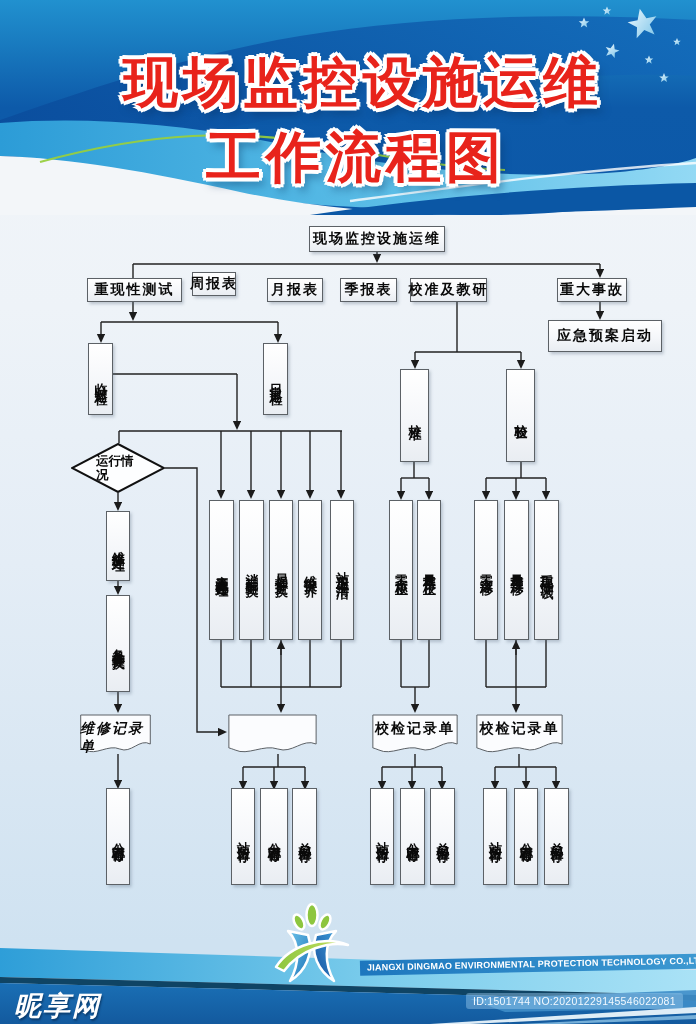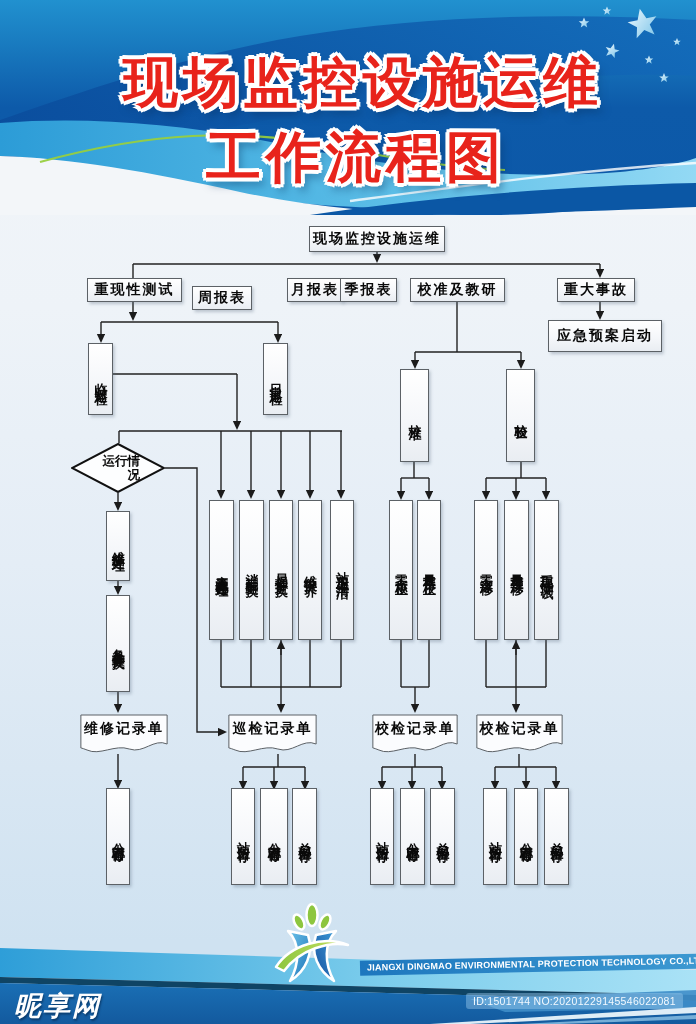--- a/index.html
+++ b/index.html
@@ -27,21 +27,21 @@
     background:linear-gradient(180deg,#ffffff 0%,#f5f7fa 55%,#e9edf2 100%);
     box-shadow:1.5px 2px 3px rgba(90,105,125,.35);
     color:#0a0a0a;font-weight:700;display:flex;align-items:center;justify-content:center;
   }
   .hbox{font-size:14px;letter-spacing:2px;white-space:nowrap;}
   .vbox{writing-mode:vertical-rl;text-orientation:upright;font-size:13px;letter-spacing:3px;}
   .vtight{letter-spacing:1.5px;}
   .doc{position:absolute;display:flex;justify-content:center;font-weight:700;font-size:14px;letter-spacing:2px;color:#0a0a0a;}
   .doc>svg{position:absolute;left:0;top:0;width:100%;height:100%;}
   .doc>span{position:relative;margin-top:6px;}
-  .diamond{position:absolute;display:flex;align-items:center;justify-content:center;font-weight:700;font-size:12.5px;line-height:1.15;text-align:right;color:#0a0a0a;}
+  .diamond{position:absolute;display:flex;align-items:center;justify-content:center;font-weight:700;font-size:12.5px;line-height:1.15;text-align:left;color:#0a0a0a;}
   .diamond>svg{position:absolute;left:0;top:0;}
   .diamond>span{position:relative;width:44px;}
   
   .company-cn{
     position:absolute;left:357px;top:921px;font-size:27px;font-weight:900;color:#1a66b2;letter-spacing:0px;white-space:nowrap;
     text-shadow:-2px -2px 0 #fff,2px -2px 0 #fff,-2px 2px 0 #fff,2px 2px 0 #fff,0 -2px 0 #fff,0 2px 0 #fff,-2px 0 0 #fff,2px 0 0 #fff,3px 4px 5px rgba(20,60,110,.35);
   }
   .company-en{
     position:absolute;left:360px;top:957px;font-size:9px;font-weight:700;color:#ffffff;white-space:nowrap;
     background:linear-gradient(90deg,#1d77be,#3e9ad2);padding:2px 7px 3px 7px;transform:rotate(-1.2deg);letter-spacing:0.2px;
@@ -177,25 +177,25 @@
         <path d="M495,767 H556"></path>
       <path d="M495,767 V783" marker-end="url(#arw)"></path>
       <path d="M526,767 V783" marker-end="url(#arw)"></path>
       <path d="M556,767 V783" marker-end="url(#arw)"></path>
     </g>
   </svg>
 
   <div class="hbox" style="left:309px;top:226px;width:136px;height:26px;">现场监控设施运维</div>
 
   <div class="hbox" style="left:87px;top:278px;width:95px;height:24px;">重现性测试</div>
-  <div class="hbox" style="left:192px;top:286px;width:60px;height:24px;">周报表</div>
-  <div class="hbox" style="left:267px;top:278px;width:56px;height:24px;margin-left:20px;">月报表</div>
+  <div class="hbox" style="left:192px;top:272px;width:44px;height:24px;">周报表</div>
+  <div class="hbox" style="left:267px;top:278px;width:56px;height:24px;">月报表</div>
   <div class="hbox" style="left:340px;top:278px;width:57px;height:24px;">季报表</div>
-  <div class="hbox" style="left:410px;top:278px;width:95px;height:24px;">校准及教研</div>
-  <div class="hbox" style="left:557px;top:278px;width:78px;height:24px;">重大事故</div>
+  <div class="hbox" style="left:410px;top:278px;width:77px;height:24px;">校准及教研</div>
+  <div class="hbox" style="left:557px;top:278px;width:70px;height:24px;">重大事故</div>
   <div class="hbox" style="left:548px;top:320px;width:114px;height:32px;">应急预案启动</div>
 
   <div class="vbox" style="left:88px;top:343px;width:25px;height:72px;">临时巡检</div>
   <div class="vbox" style="left:263px;top:343px;width:25px;height:72px;">日常巡检</div>
 
   <div class="diamond" style="left:71px;top:443px;width:94px;height:50px;">
     <svg width="94" height="50" viewBox="0 0 94 50">
       <polygon points="47,1 93,25 47,49 1,25" fill="#fdfeff" stroke="#111" stroke-width="2"></polygon>
     </svg>
     <span>运行情况</span>
@@ -212,31 +212,30 @@
 
   <div class="vbox" style="left:400px;top:369px;width:29px;height:93px;">校准</div>
   <div class="vbox" style="left:506px;top:369px;width:29px;height:93px;">校验</div>
 
   <div class="vbox" style="left:389px;top:500px;width:24px;height:140px;">零点校正</div>
   <div class="vbox" style="left:417px;top:500px;width:24px;height:140px;">量程校正</div>
   <div class="vbox" style="left:474px;top:500px;width:24px;height:140px;">零点漂移</div>
   <div class="vbox" style="left:504px;top:500px;width:25px;height:140px;">量程漂移</div>
   <div class="vbox" style="left:534px;top:500px;width:25px;height:140px;">重现性测试</div>
 
-  <div class="doc" style="left:80px;top:714px;width:88px;height:42px;">
+  <div class="doc" style="left:80px;top:714px;width:71px;height:42px;font-style:italic;">
     <svg viewBox="0 0 100 42" preserveAspectRatio="none">
         <path d="M1,1 H99 V30 C84,24 72,40 56,35 C40,30 22,42 8,36 C5,35 2,34 1,34 Z" fill="#fbfcfe" stroke="#5c6166" stroke-width="1" vector-effect="non-scaling-stroke"></path>
       </svg>
     <span>维修记录单</span>
   </div>
   <div class="doc" style="left:228px;top:714px;width:89px;height:42px;">
     <svg viewBox="0 0 100 42" preserveAspectRatio="none">
         <path d="M1,1 H99 V30 C84,24 72,40 56,35 C40,30 22,42 8,36 C5,35 2,34 1,34 Z" fill="#fbfcfe" stroke="#5c6166" stroke-width="1" vector-effect="non-scaling-stroke"></path>
       </svg>
-    <span>巡检记录单</span>
   </div>
   <div class="doc" style="left:372px;top:714px;width:86px;height:42px;">
     <svg viewBox="0 0 100 42" preserveAspectRatio="none">
         <path d="M1,1 H99 V30 C84,24 72,40 56,35 C40,30 22,42 8,36 C5,35 2,34 1,34 Z" fill="#fbfcfe" stroke="#5c6166" stroke-width="1" vector-effect="non-scaling-stroke"></path>
       </svg>
     <span>校检记录单</span>
   </div>
   <div class="doc" style="left:476px;top:714px;width:87px;height:42px;">
     <svg viewBox="0 0 100 42" preserveAspectRatio="none">
         <path d="M1,1 H99 V30 C84,24 72,40 56,35 C40,30 22,42 8,36 C5,35 2,34 1,34 Z" fill="#fbfcfe" stroke="#5c6166" stroke-width="1" vector-effect="non-scaling-stroke"></path>

